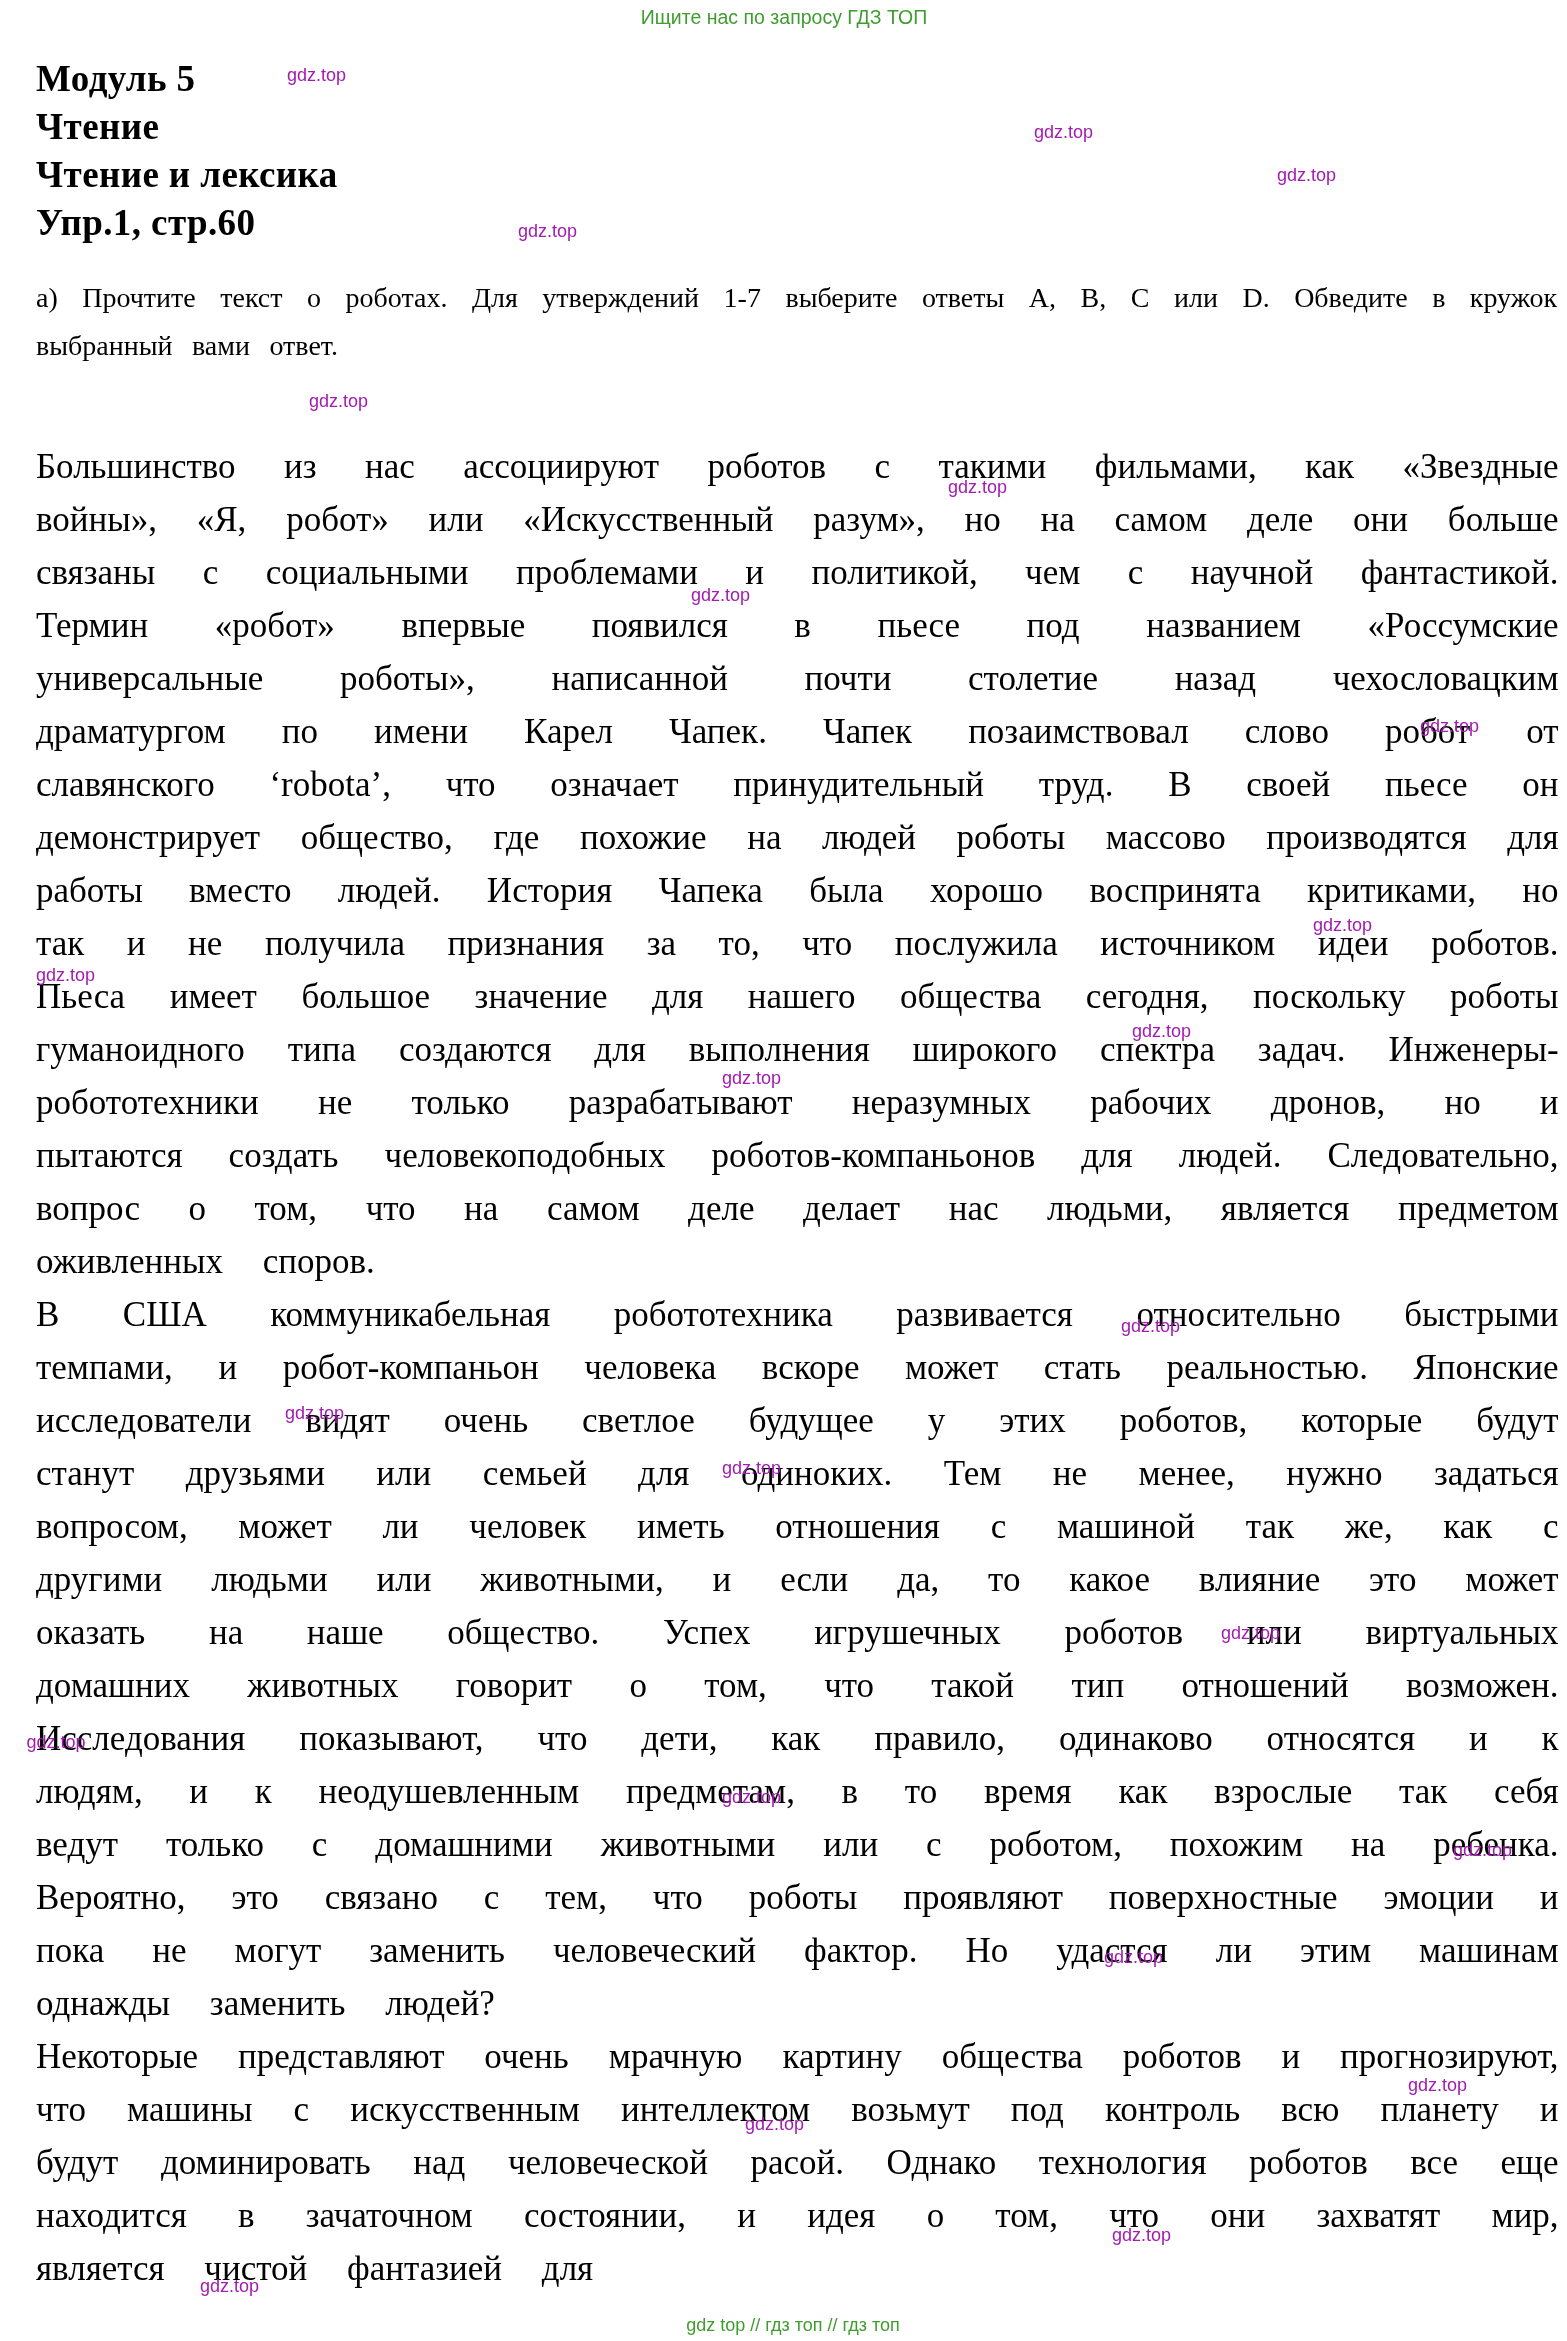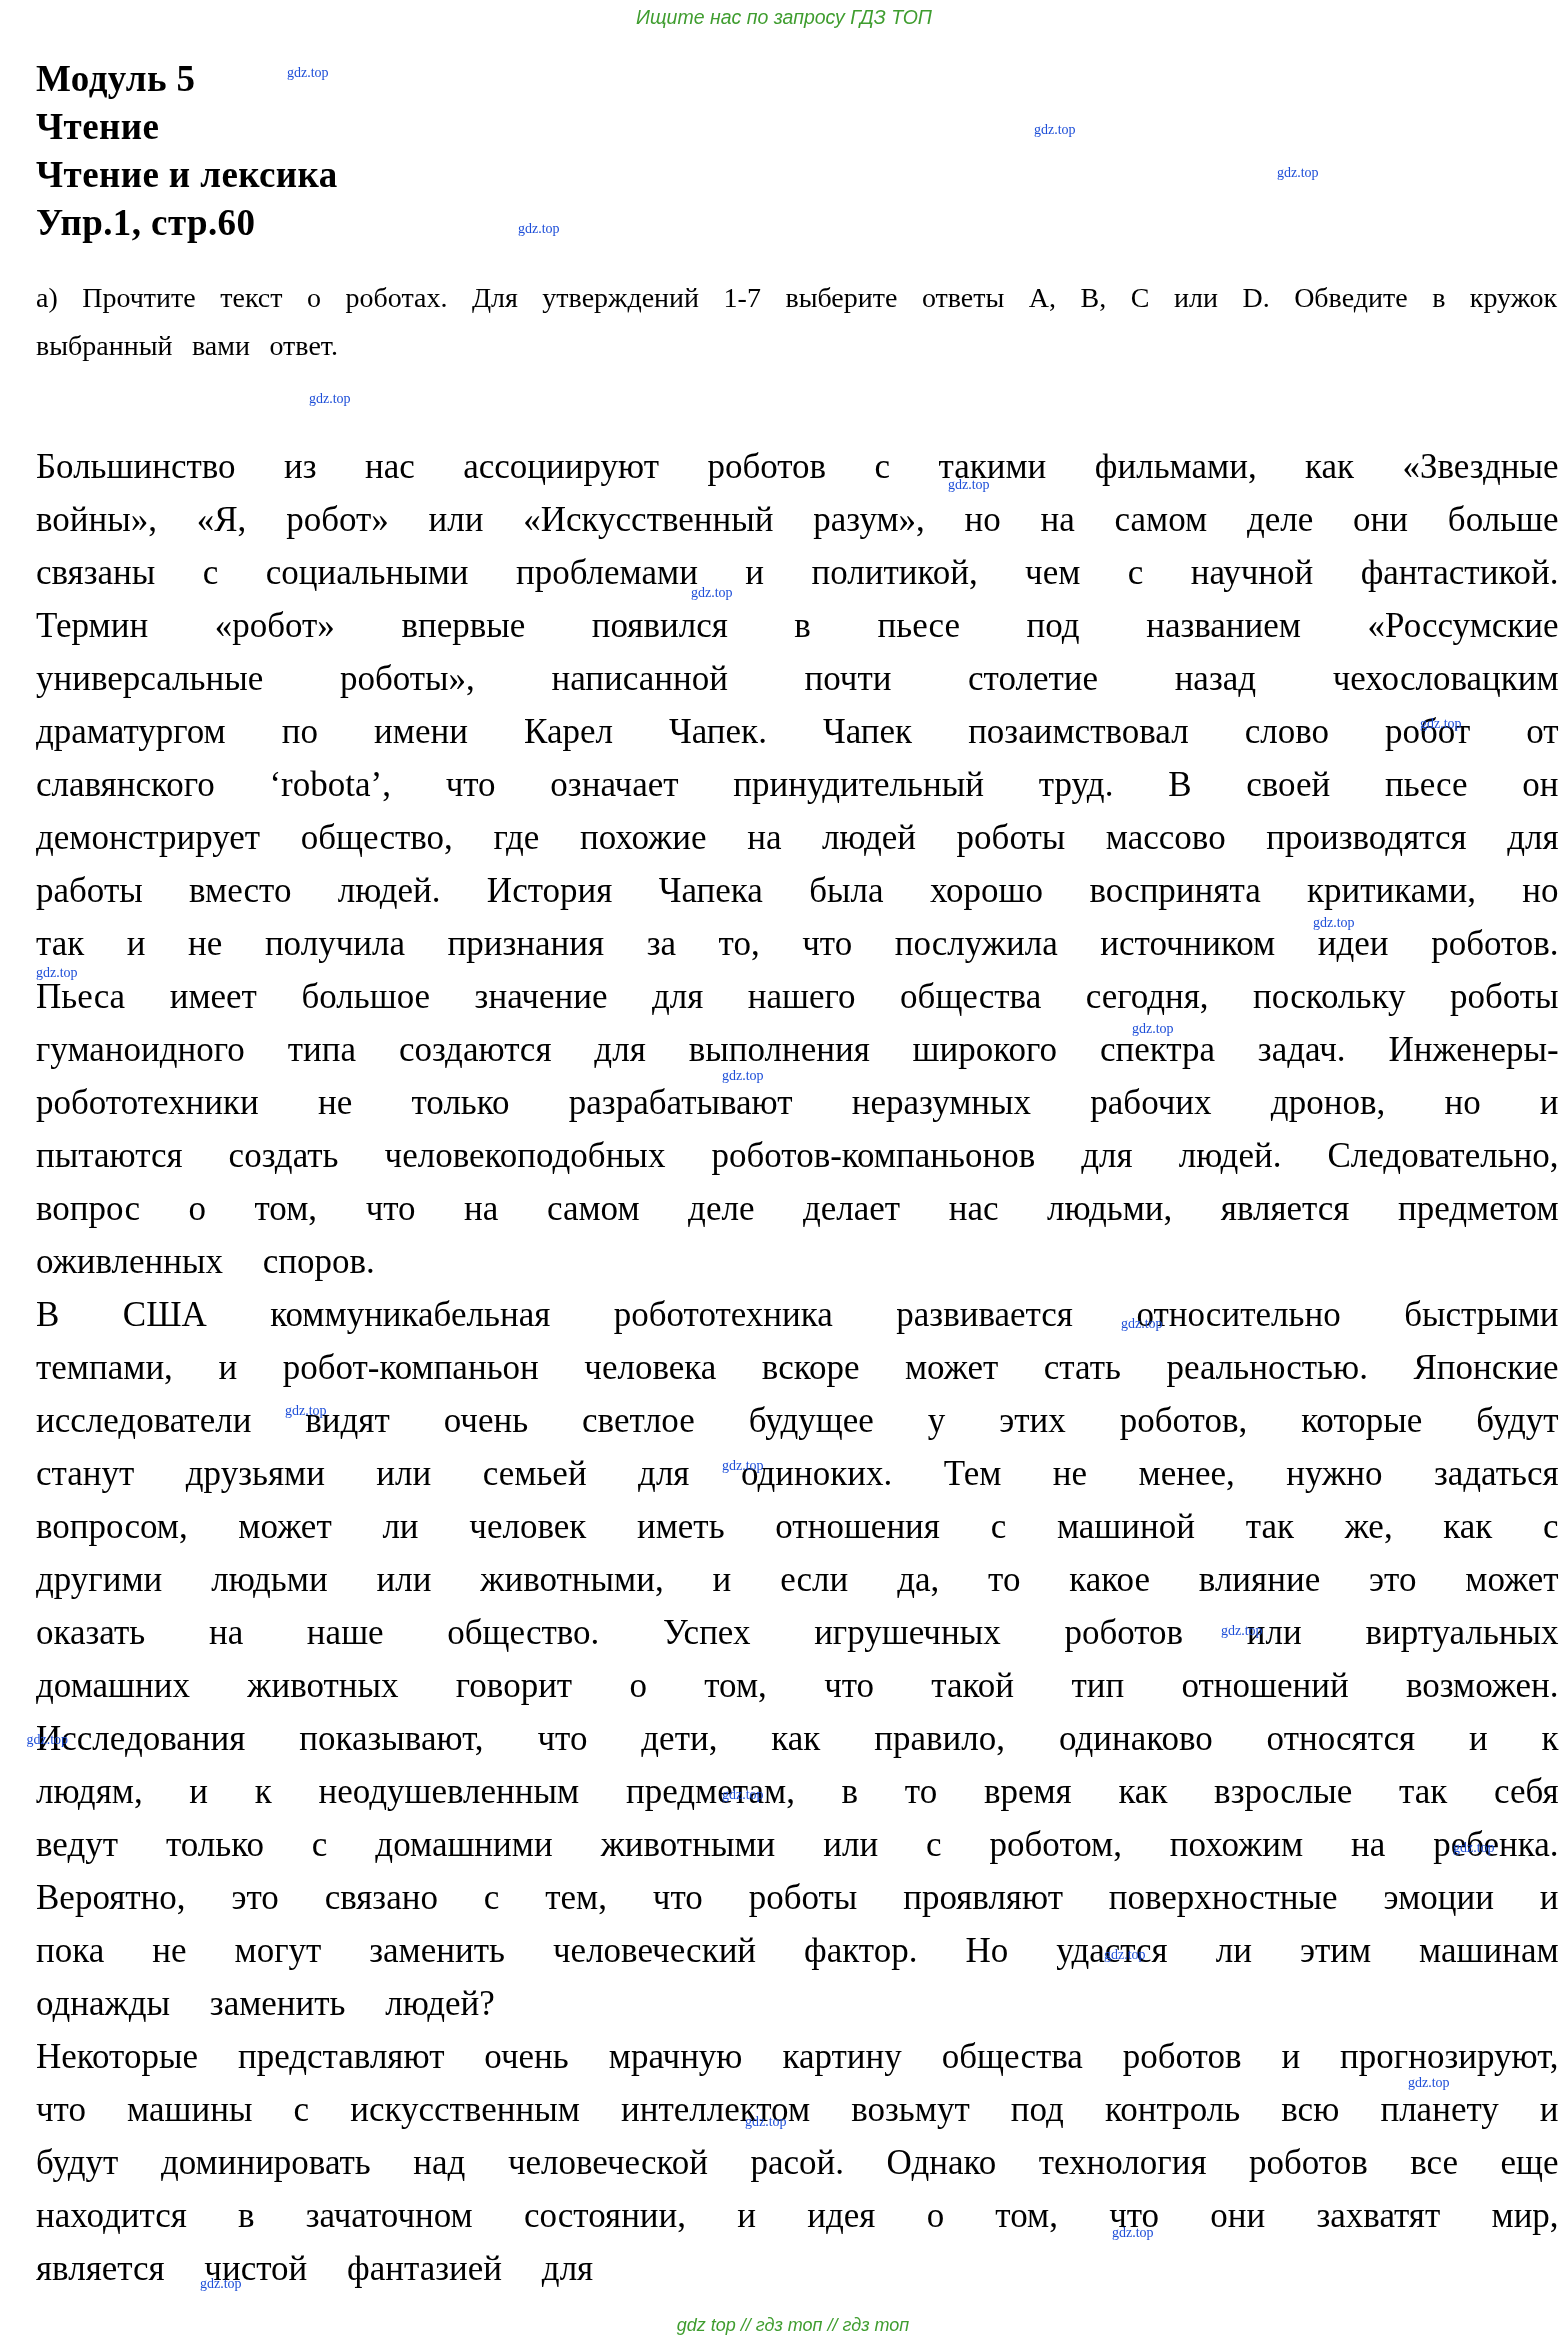--- a/index.html
+++ b/index.html
@@ -13,21 +13,20 @@
     font-family: "Liberation Serif", serif;
     overflow: hidden;
   }
   .banner {
     position: absolute;
     left: 0;
     right: 0;
     text-align: center;
     font-family: "Liberation Sans", sans-serif;
     color: #3f9d2f;
-    font-style: italic;
   }
   .banner.top { top: 6.2px; font-size: 19.5px; }
   .banner.bottom { bottom: 6.2px; font-size: 18px; padding-left: 18px; }
   header { padding: 55px 0 0 36px; }
   header h1 {
     font-size: 37px;
     font-weight: bold;
     line-height: 48px;
     letter-spacing: 0.4px;
   }
@@ -47,23 +46,23 @@
     text-align: justify;
     word-spacing: 31px;
   }
   #watermark-layer {
     position: absolute;
     inset: 0;
     pointer-events: none;
   }
   .wm {
     position: absolute;
-    font-family: Liberation Serif, serif;
-    font-size: 14px;
-    color: #1d4ed8;
+    font-family: Liberation Sans, sans-serif;
+    font-size: 18px;
+    color: #a21caf;
     white-space: nowrap;
   }
 </style>
 </head>
 <body>
 
 <div class="page">
 
   <div class="banner top">Ищите нас по запросу ГДЗ ТОП</div>
 

